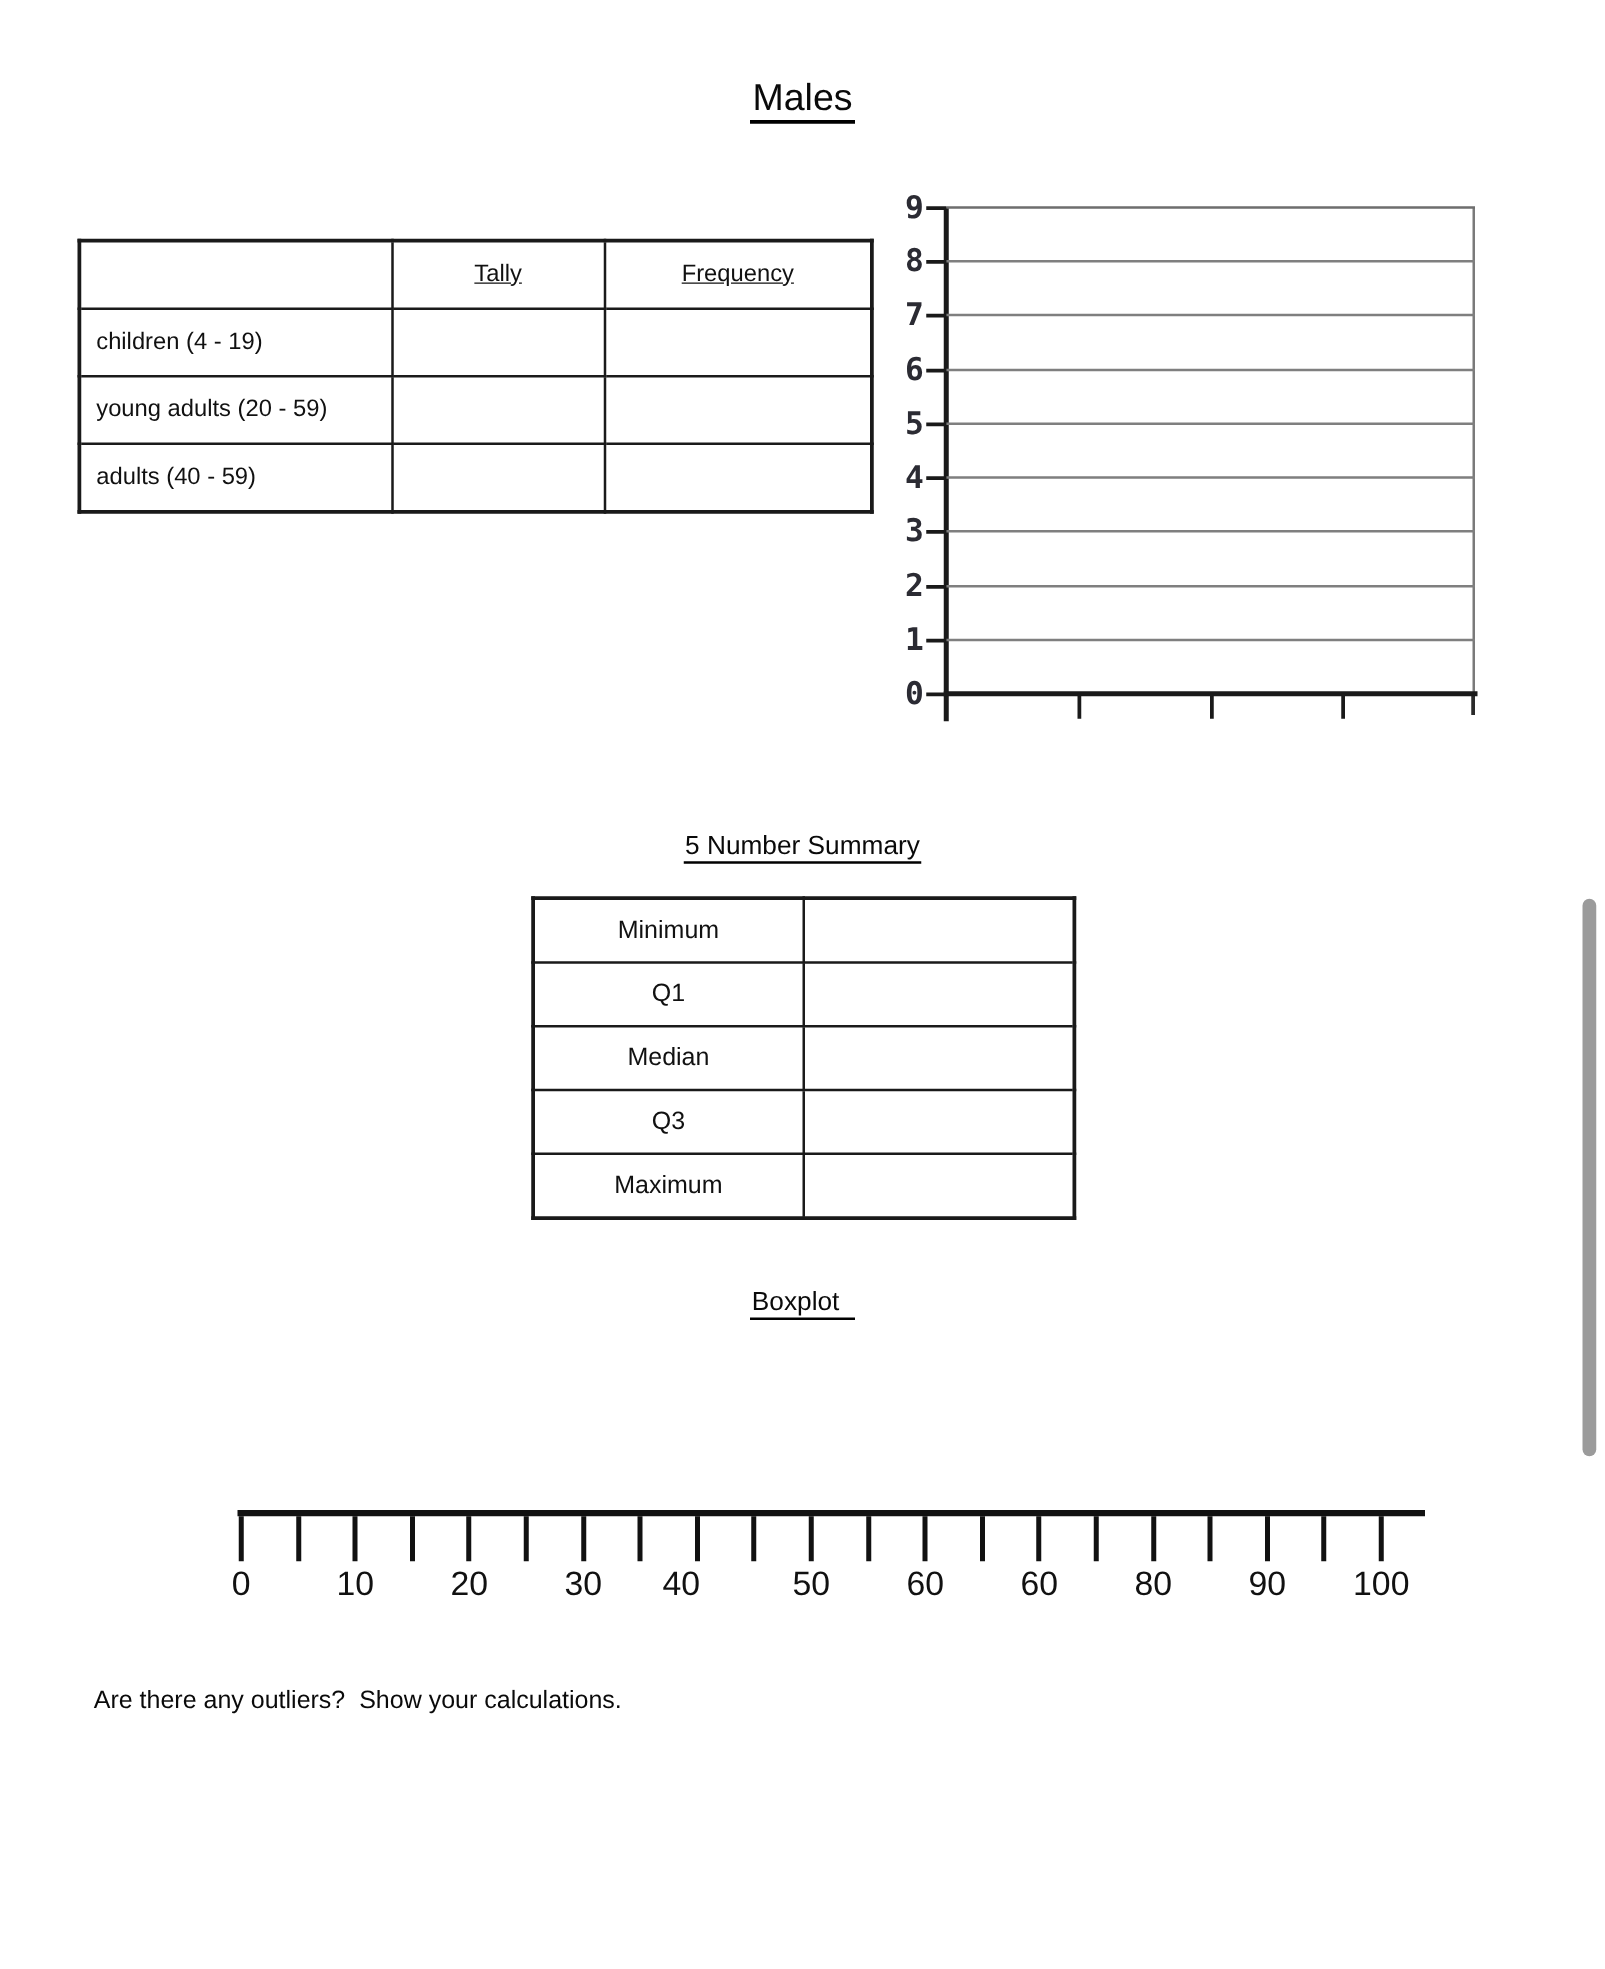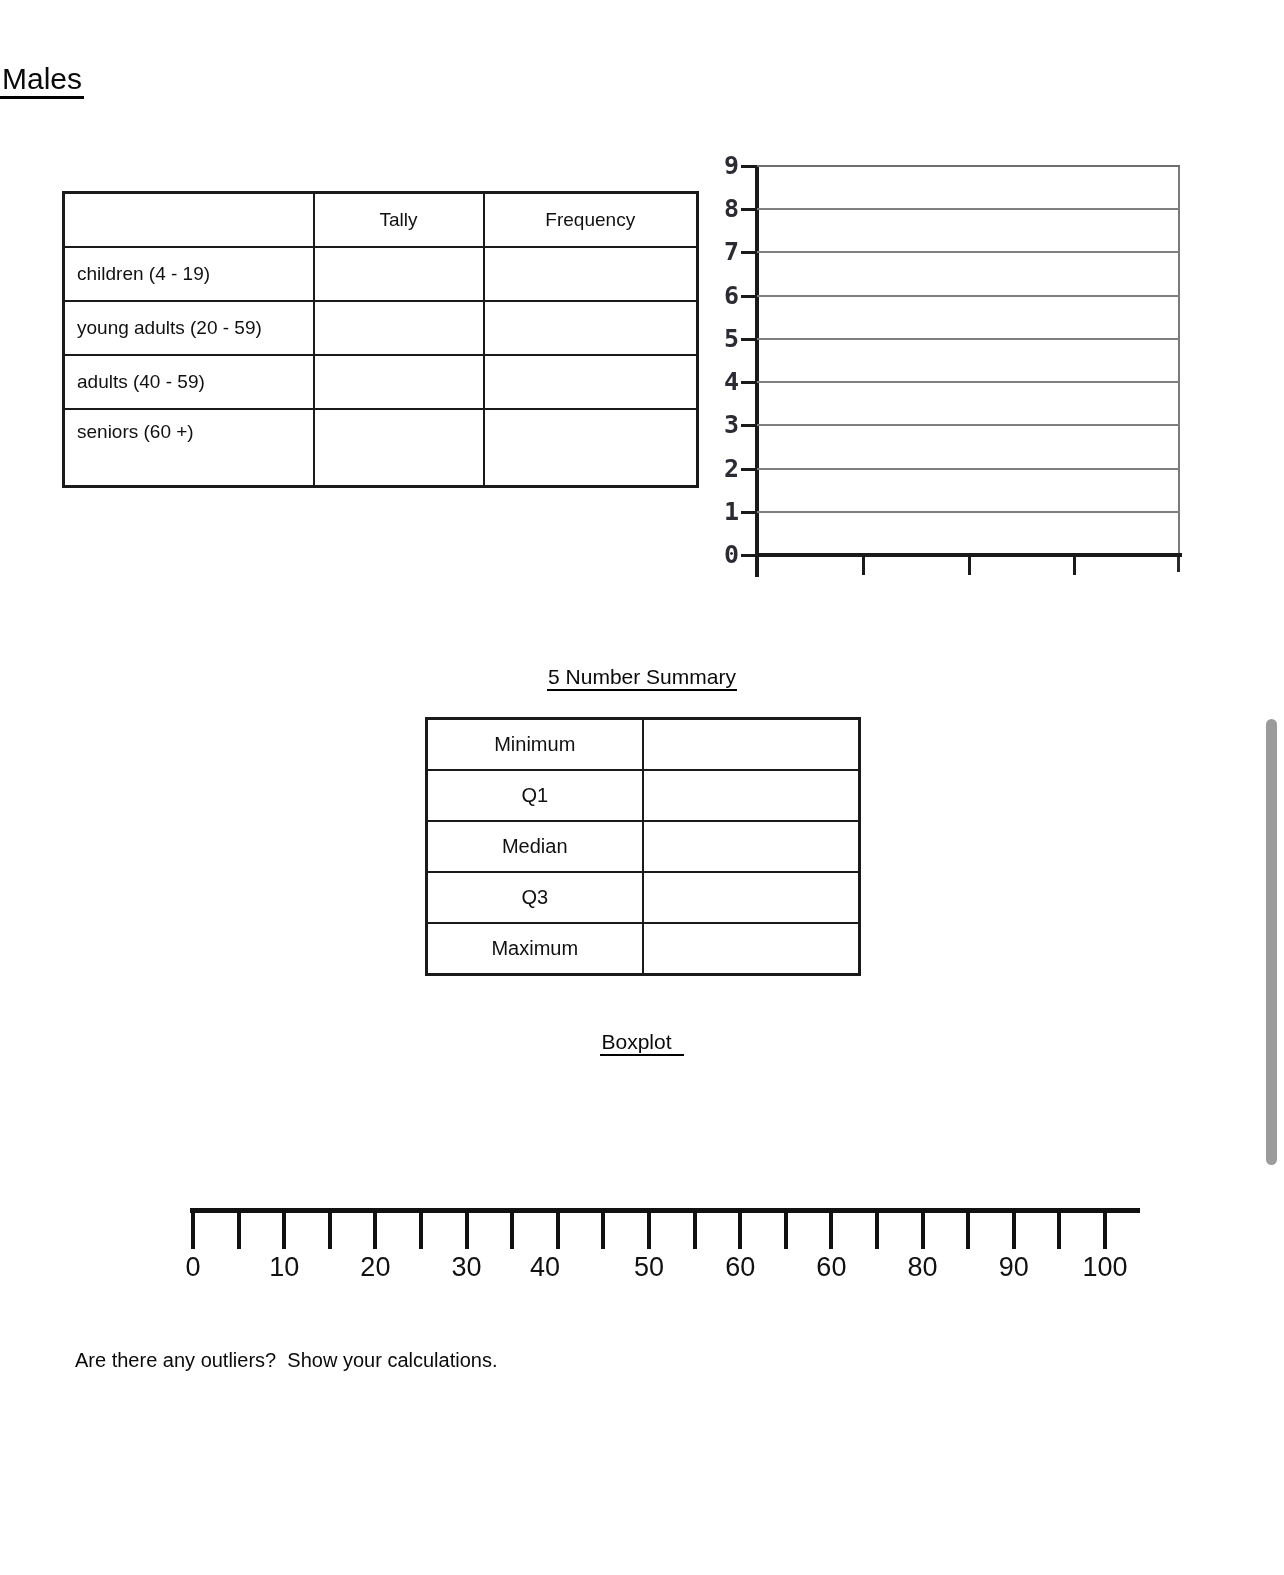--- a/index.html
+++ b/index.html
@@ -7,21 +7,21 @@
     position:relative;
     width:1284px;height:1575px;
     background:#ffffff;
     font-family:"Liberation Sans", sans-serif;
     color:#111;
     overflow:hidden;
   }
   
   .doc-title{
     position:absolute;top:62px;left:0;width:1284px;
-    font-size:30px;color:#0a0a0a;
+    text-align:center;font-size:30px;color:#0a0a0a;
   }
   .doc-title span{border-bottom:3px solid #000;padding:0 2px 1px 2px;}
   .section-title{
     position:absolute;left:0;width:1284px;text-align:center;
     font-size:21px;color:#0a0a0a;
   }
   .section-title span{border-bottom:2px solid #000;padding:0 1px 1px 1px;}
   #summary-title{top:665px;}
   #boxplot-title{top:1030px;}
   #boxplot-title span{padding-right:12px;margin-top:19px;}
@@ -30,21 +30,21 @@
   .freq-table{
     position:absolute;left:62px;top:191px;
     table-layout:fixed;width:634px;
   }
   .freq-table td,.freq-table th{
     border:2px solid #1a1a1a;
     font-size:19px;font-weight:normal;
     padding:0;
   }
   .freq-table{border:3px solid #1a1a1a;}
-  .freq-table th{height:52px;text-align:center;}
+  .freq-table th{height:52px;text-align:center;text-decoration:underline;}
   .freq-table td{height:52px;vertical-align:middle;}
   .freq-table td.cat{text-align:left;padding-left:12px;}
   .freq-table tr.tall td{height:64px;vertical-align:top;}
   .freq-table tr.tall td.cat{padding-top:11px;}
   
   .chart{
     position:absolute;left:757px;top:166px;width:423px;height:389px;
   }
   .chart .gridline{position:absolute;left:0;width:423px;height:2px;background:#7f7f7f;}
   .chart .gridline.top{background:#6e6e6e;}
@@ -116,25 +116,20 @@
           <td></td>
           <td></td>
         </tr>
         <tr>
           <td class="cat">young adults (20 - 59)</td>
           <td></td>
           <td></td>
         </tr>
         <tr>
           <td class="cat">adults (40 - 59)</td>
-          <td></td>
-          <td></td>
-        </tr>
-        <tr class="tall">
-          <td class="cat">seniors (60 +)</td>
           <td></td>
           <td></td>
         </tr>
       </tbody>
   </table>
 
   <div class="chart" id="chart">
     <div class="yaxis"></div>
     <div class="rborder"></div>
     <div class="rborder-tick"></div>

